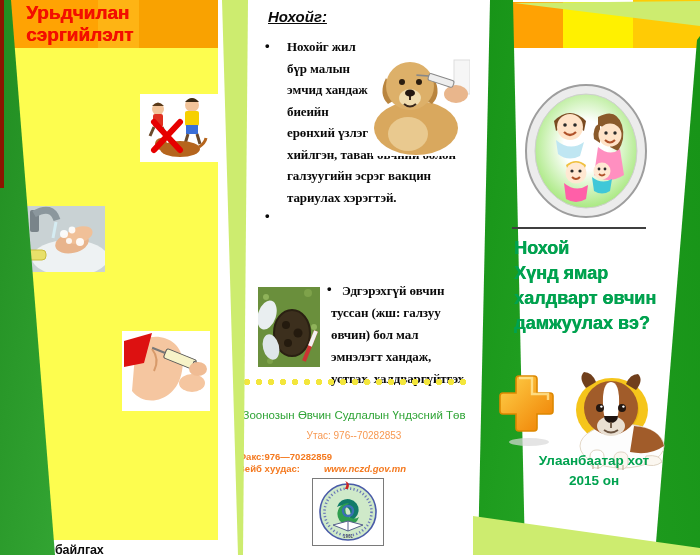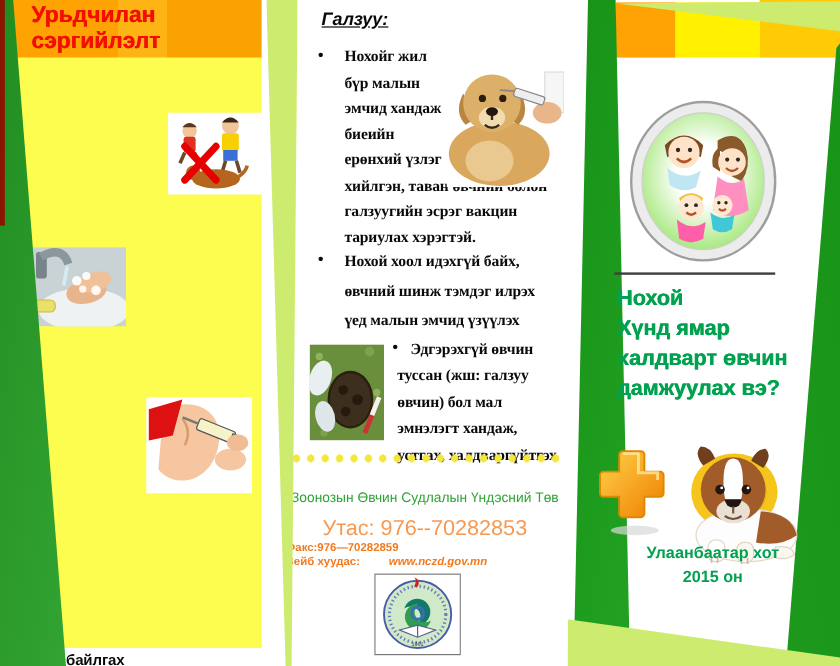--- a/index.html
+++ b/index.html
@@ -23,21 +23,21 @@
   .red-txt{color:#fe0000;}
   .img-box{background:#ffffff;}
   
   .green-wedge-mid{left:220px;top:0;width:30px;height:555px;z-index:4;
       background:#cdec6f;clip-path:polygon(2px 0,28px 0,23px 100%,18px 100%);}
   .mid-txt{font-size:13px;font-weight:bold;color:#0a0a0a;letter-spacing:-0.1px;font-family:Liberation Serif, serif;}
   .dots-row{left:239px;top:376px;width:232px;height:10px;
       background-image:radial-gradient(circle 3.2px,#f3e63c 3.1px,rgba(0,0,0,0) 3.3px);
       background-size:12px 10px;background-position:2px 1px;}
   .org-name{left:237px;top:409px;width:234px;text-align:center;font-size:11.5px;font-weight:normal;color:#2fa436;}
-  .phone{left:237px;top:430px;width:234px;text-align:center;font-size:18px;color:#f79952;}
+  .phone{left:237px;top:430px;width:234px;text-align:center;font-size:10px;color:#f79952;}
   .fax{left:238px;top:451px;font-size:9.5px;font-weight:bold;color:#f4791f;}
   .web{left:238px;top:463px;font-size:9.5px;font-weight:bold;color:#f4791f;}
   .web .url{font-style:italic;margin-left:24px;}
   .logo-box{left:312px;top:478px;width:70px;height:66px;background:#ffffff;border:1px solid #7a7a7a;z-index:6;}
   
   .stripe{top:2px;height:46px;z-index:2;}
   .stripe.orange{left:513px;width:50px;background:#ffa203;}
   .stripe.yellow{left:563px;width:70px;background:#fff100;}
   .stripe.gold{left:633px;width:67px;top:0;height:48px;background:#ffcb05;}
   .lg-triangle-top{left:513px;top:0;width:187px;height:27px;z-index:3;background:#cdec6f;
@@ -149,21 +149,21 @@
   <div class="abs body-txt ml" style="left:63px;top:448px;line-height:26.5px;text-indent:13px;">Галзуу өвчний эсрэг
 гол эмчилгээ нь зөвхөн
 вакцин, ийлдэс юм..</div>
 
   <span class="abs bullet" style="left:60px;top:524px;">•</span>
   <div class="abs body-txt" style="left:76px;top:524px;">Нохойгоо уяатай</div>
   <div class="abs body-txt" style="left:55px;top:543px;z-index:6;">байлгах</div>
 
   <div class="abs green-wedge-mid"></div>
 
-  <div class="abs sec-title" style="left:268px;top:8px;">Галзуу:</div>
+  <div class="abs sec-title" style="left:268px;top:8px;">Нохойг:</div>
 
   <span class="abs bullet" style="left:265px;top:38px;">•</span>
   <div class="abs mid-txt ml" style="left:287px;top:36px;line-height:21.5px;">Нохойг жил
 бүр малын
 эмчид хандаж
 биеийн
 ерөнхий үзлэг
 хийлгэн, таван өвчний болон
 галзуугийн эсрэг вакцин
 тариулах хэрэгтэй.</div>
@@ -184,23 +184,20 @@
       <rect x="82" y="14" width="16" height="34" fill="#f6f6f6" stroke="#dddddd"></rect>
       <ellipse cx="84" cy="48" rx="12" ry="9" fill="#e9b68c"></ellipse>
       <g transform="rotate(18 66 34)">
         <rect x="56" y="30" width="26" height="7" rx="2" fill="#eeeeee" stroke="#888888"></rect>
         <path d="M56 33 L44 36" stroke="#888888" stroke-width="1.6"></path>
       </g>
     </svg>
   </div>
 
   <span class="abs bullet" style="left:265px;top:208px;">•</span>
-  <div class="abs mid-txt ml" style="left:287px;top:206px;line-height:24.5px;">Нохой хоол идэхгүй байх,
-өвчний шинж тэмдэг илрэх
-үед малын эмчид үзүүлэх</div>
 
   <div class="abs" style="left:258px;top:287px;width:62px;height:80px;z-index:2;">
     <svg width="62" height="80" viewBox="0 0 62 80">
       <rect width="62" height="80" fill="#6a8f3c"></rect>
       <circle cx="8" cy="10" r="3" fill="#8fb35a"></circle>
         <circle cx="50" cy="6" r="4" fill="#7ea24a"></circle>
       <circle cx="56" cy="40" r="3" fill="#8fb35a"></circle>
         <circle cx="12" cy="74" r="3" fill="#7ea24a"></circle>
       <ellipse cx="34" cy="46" rx="18" ry="23" fill="#3c2f1d" stroke="#2a2012" stroke-width="2"></ellipse>
       <circle cx="28" cy="38" r="4" fill="#241a0e"></circle>

